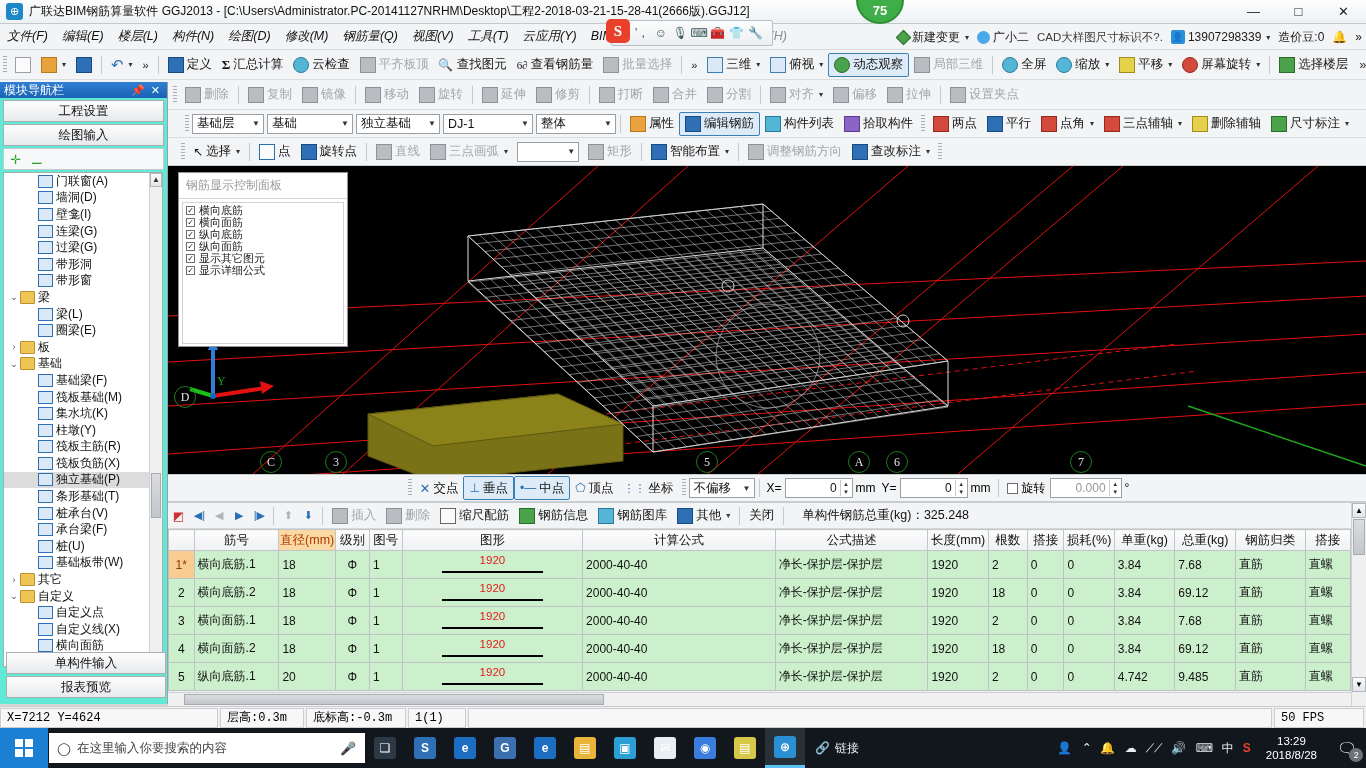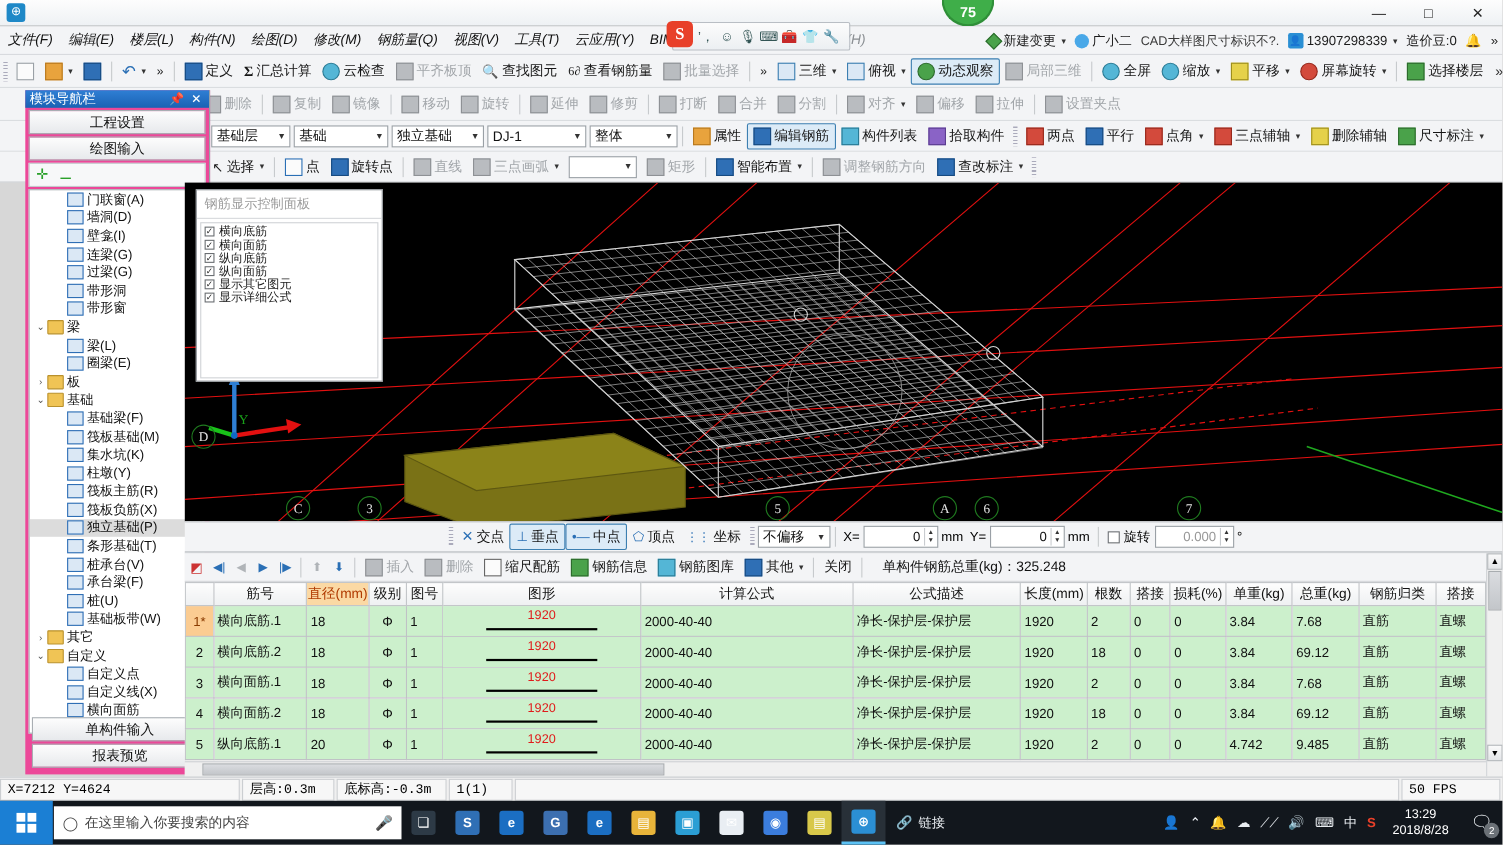--- a/index.html
+++ b/index.html
@@ -96,21 +96,21 @@
           font-size:12.5px; padding-left:4px; color:#111; }
   .combo .arr{ margin-left:auto; width:14px; text-align:center; font-size:8px; color:#333; }
   .spin{ height:20px;border:1px solid #9aa0a6;background:#fff;display:flex;align-items:center;
          font-size:12px; color:#111;}
   .spin .v{ flex:1; text-align:right; padding-right:3px;}
   .spin .sp{ width:12px;border-left:1px solid #c9ccd0; display:flex;flex-direction:column;
              font-size:6px; line-height:8px; text-align:center;color:#333;}
 
   
   .leftpanel{ position:absolute; left:0; top:82px; width:168px; height:622px;
-              background:#ec4899; border-right:1px solid #9aa0a6;margin-left:23px; }
+              background:#5eead4; border-right:1px solid #9aa0a6; }
   .lp-title{ height:16px; background:linear-gradient(#2f7fd4,#1a62b4); color:#fff;
              font-size:12px; display:flex;align-items:center;padding:0 4px; }
   .lp-title .t{flex:1;}
   .lp-title .b{ padding:0 3px; font-size:11px;}
   .lp-bar{ height:22px; margin:2px 3px; background:linear-gradient(#fdfdfd,#e7e9ec);
            border:1px solid #a9aeb3; display:flex;align-items:center;justify-content:center;
            font-size:12.5px; color:#111; }
   .lp-tools{ height:22px; margin:2px 3px; background:#f7f8f9;border:1px solid #c5c9cd;
              display:flex;align-items:center; gap:10px; padding-left:6px;}
   .plusmin{ color:#2aa02a; font-weight:bold; font-size:13px;}
@@ -200,20 +200,21 @@
   .clock{ text-align:center; font-size:11.5px; line-height:14px; color:#fff; padding:0 6px;}
   .notif{ width:30px;height:40px; display:flex;align-items:center;justify-content:center;}
 </style>
 </head>
 <body>
 
 <div id="app">
 
   <div class="titlebar">
     <div class="tb-icon">⊕</div>
+    <div class="tb-title">广联达BIM钢筋算量软件 GGJ2013 - [C:\Users\Administrator.PC-20141127NRHM\Desktop\工程2-2018-03-21-15-28-41(2666版).GGJ12]</div>
     <div class="tb-spacer"></div>
     <div class="tb-btns">
       <div class="tb-btn">—</div>
       <div class="tb-btn">□</div>
       <div class="tb-btn close">✕</div>
     </div>
   </div>
   <div class="green-badge">75</div>
 
   <div class="menubar">

